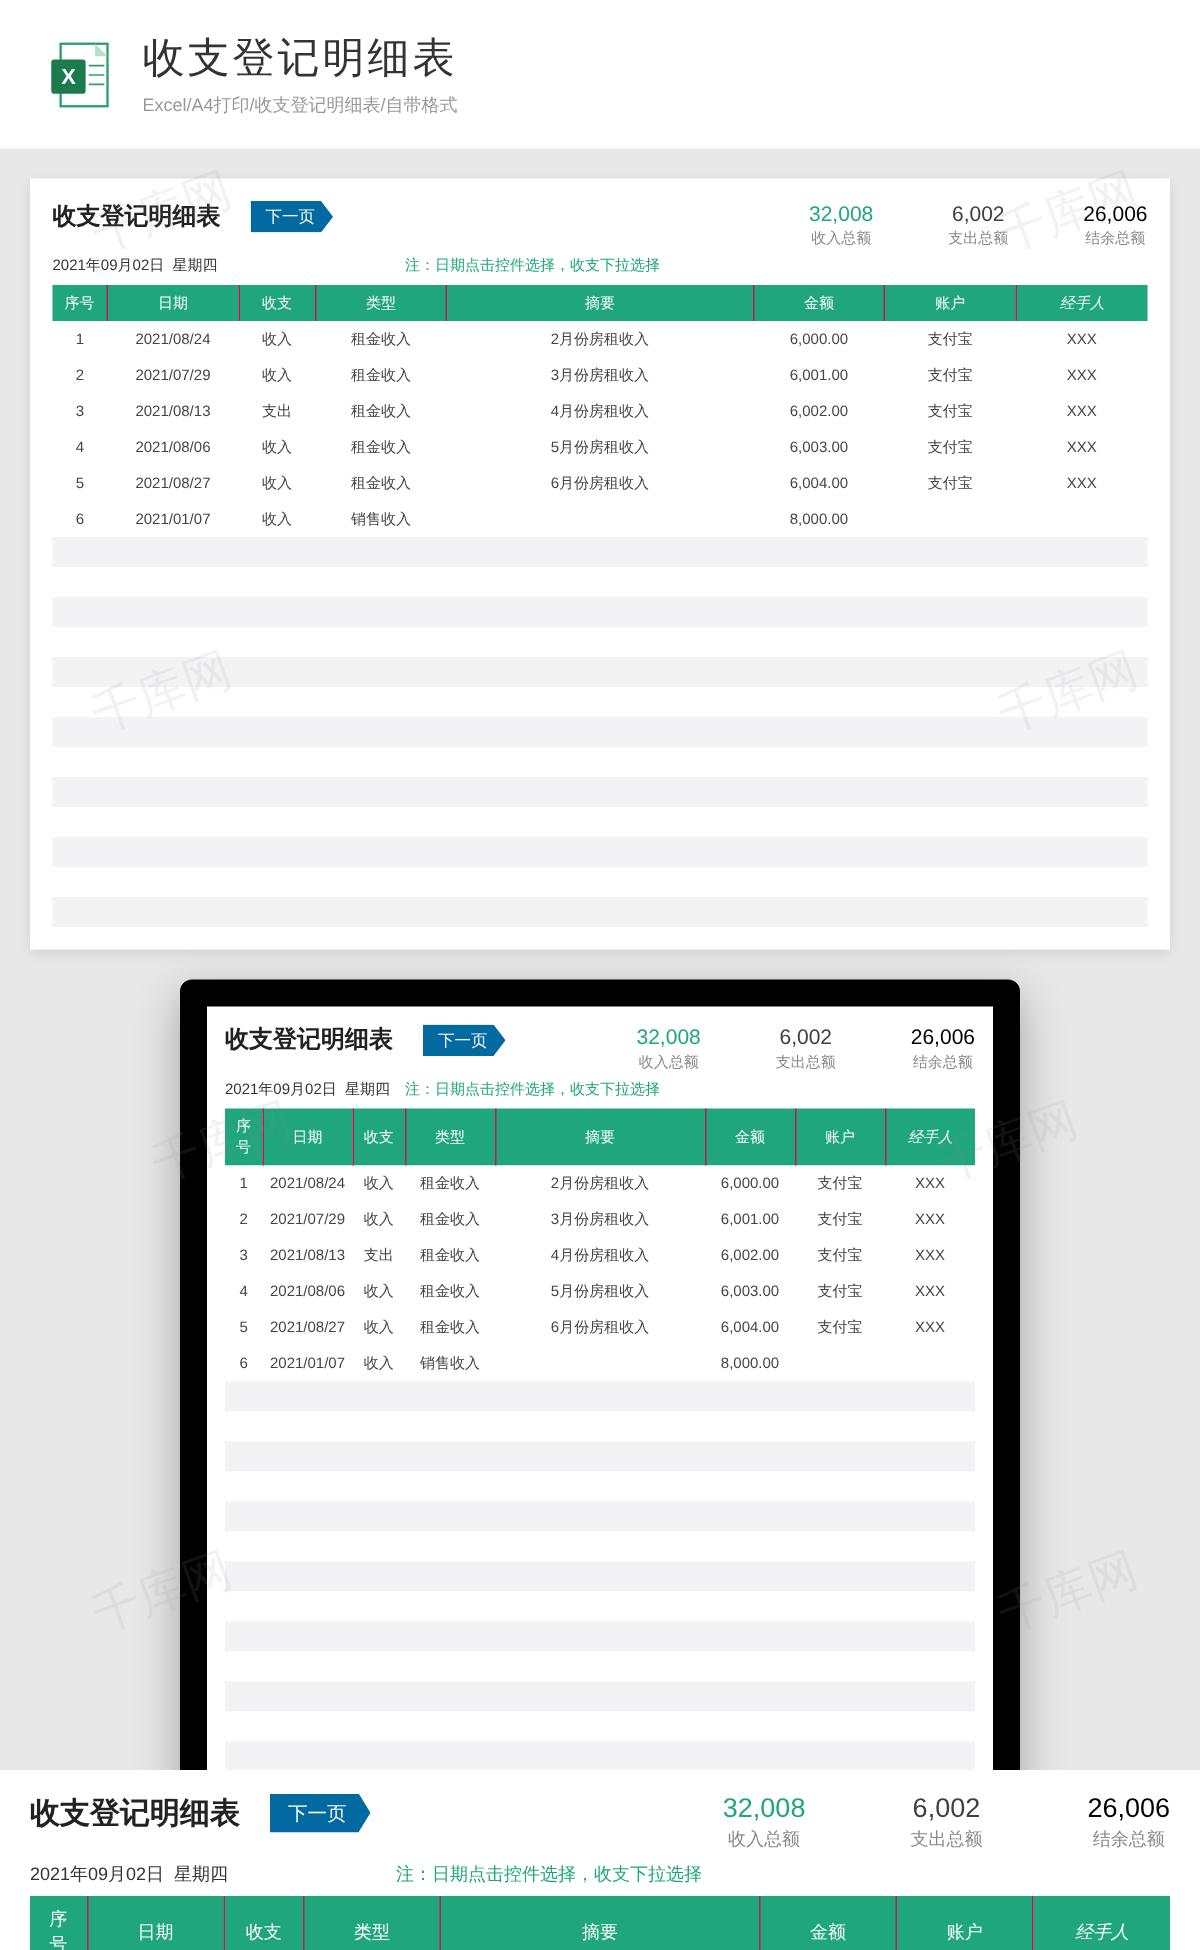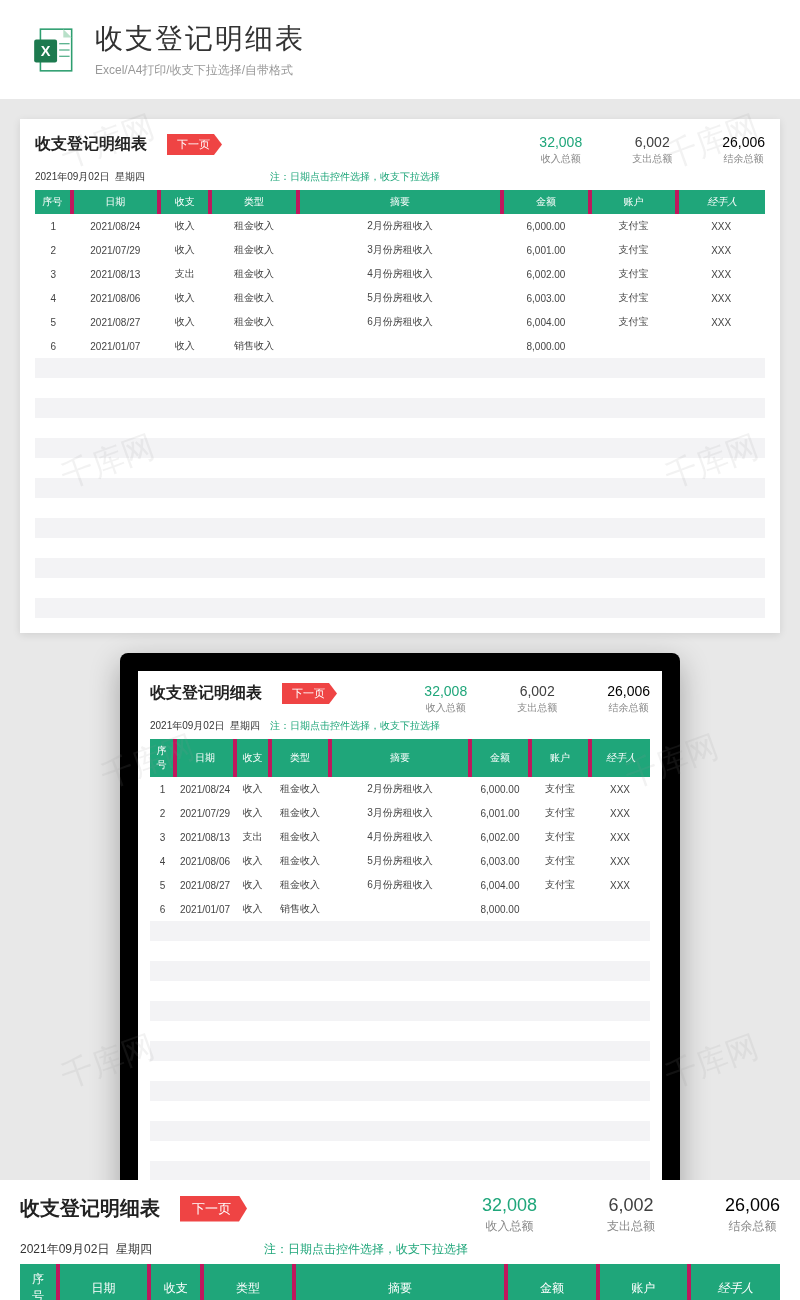--- a/index.html
+++ b/index.html
@@ -52,21 +52,21 @@
       justify-content: space-between;
       margin-bottom: 4px;
     }
     .sheet-title-group { display: flex; align-items: center; gap: 20px; }
     .sheet-title {
       font-size: 16px;
       font-weight: bold;
       color: #222;
     }
     .next-btn {
-      background: #ef4444;
+      background: #0369a1;
       color: #fff;
       font-size: 11px;
       padding: 3px 12px 3px 10px;
       position: relative;
       clip-path: polygon(0 0, calc(100% - 8px) 0, 100% 50%, calc(100% - 8px) 100%, 0 100%);
     }
     .totals {
       display: flex;
       gap: 50px;
       text-align: center;
@@ -92,21 +92,21 @@
       width: 100%;
       border-collapse: collapse;
       font-size: 10px;
     }
     thead th {
       background: #1fa67a;
       color: #fff;
       padding: 5px 4px;
       font-weight: normal;
       text-align: center;
-      border-right: 4px solid #be185d;
+      border-right: 1px solid #be185d;
     }
     thead th:last-child { border-right: none; font-style: italic; }
     tbody td {
       padding: 5px 4px;
       text-align: center;
       color: #444;
       background: #fff;
     }
     tbody tr.empty td { background: #f3f3f5; height: 20px; }
     tbody tr.empty:nth-child(even) td { background: #fff; }
@@ -195,21 +195,21 @@
       <path d="M32 4 L40 12 L32 12 Z" fill="#b8e0c9"></path>
       <rect x="4" y="14" width="22" height="22" rx="2" fill="#1d7a4f"></rect>
       <text x="15" y="30" font-size="14" fill="#fff" text-anchor="middle" font-weight="bold">X</text>
       <line x1="28" y1="18" x2="38" y2="18" stroke="#2d9e6f" stroke-width="1"></line>
       <line x1="28" y1="24" x2="38" y2="24" stroke="#2d9e6f" stroke-width="1"></line>
       <line x1="28" y1="30" x2="38" y2="30" stroke="#2d9e6f" stroke-width="1"></line>
     </svg>
   </div>
   <div class="header-text">
     <h1>收支登记明细表</h1>
-    <p>Excel/A4打印/收支下拉选择/自带格式</p>
+    <p>Excel/A4打印/收支登记明细表/自带格式</p>
   </div>
 </div>
 
 <div class="sheet-wrapper">
   <div>
     <div class="sheet-header">
       <div class="sheet-title-group">
         <span class="sheet-title">收支登记明细表</span>
         <span class="next-btn">下一页</span>
       </div>

